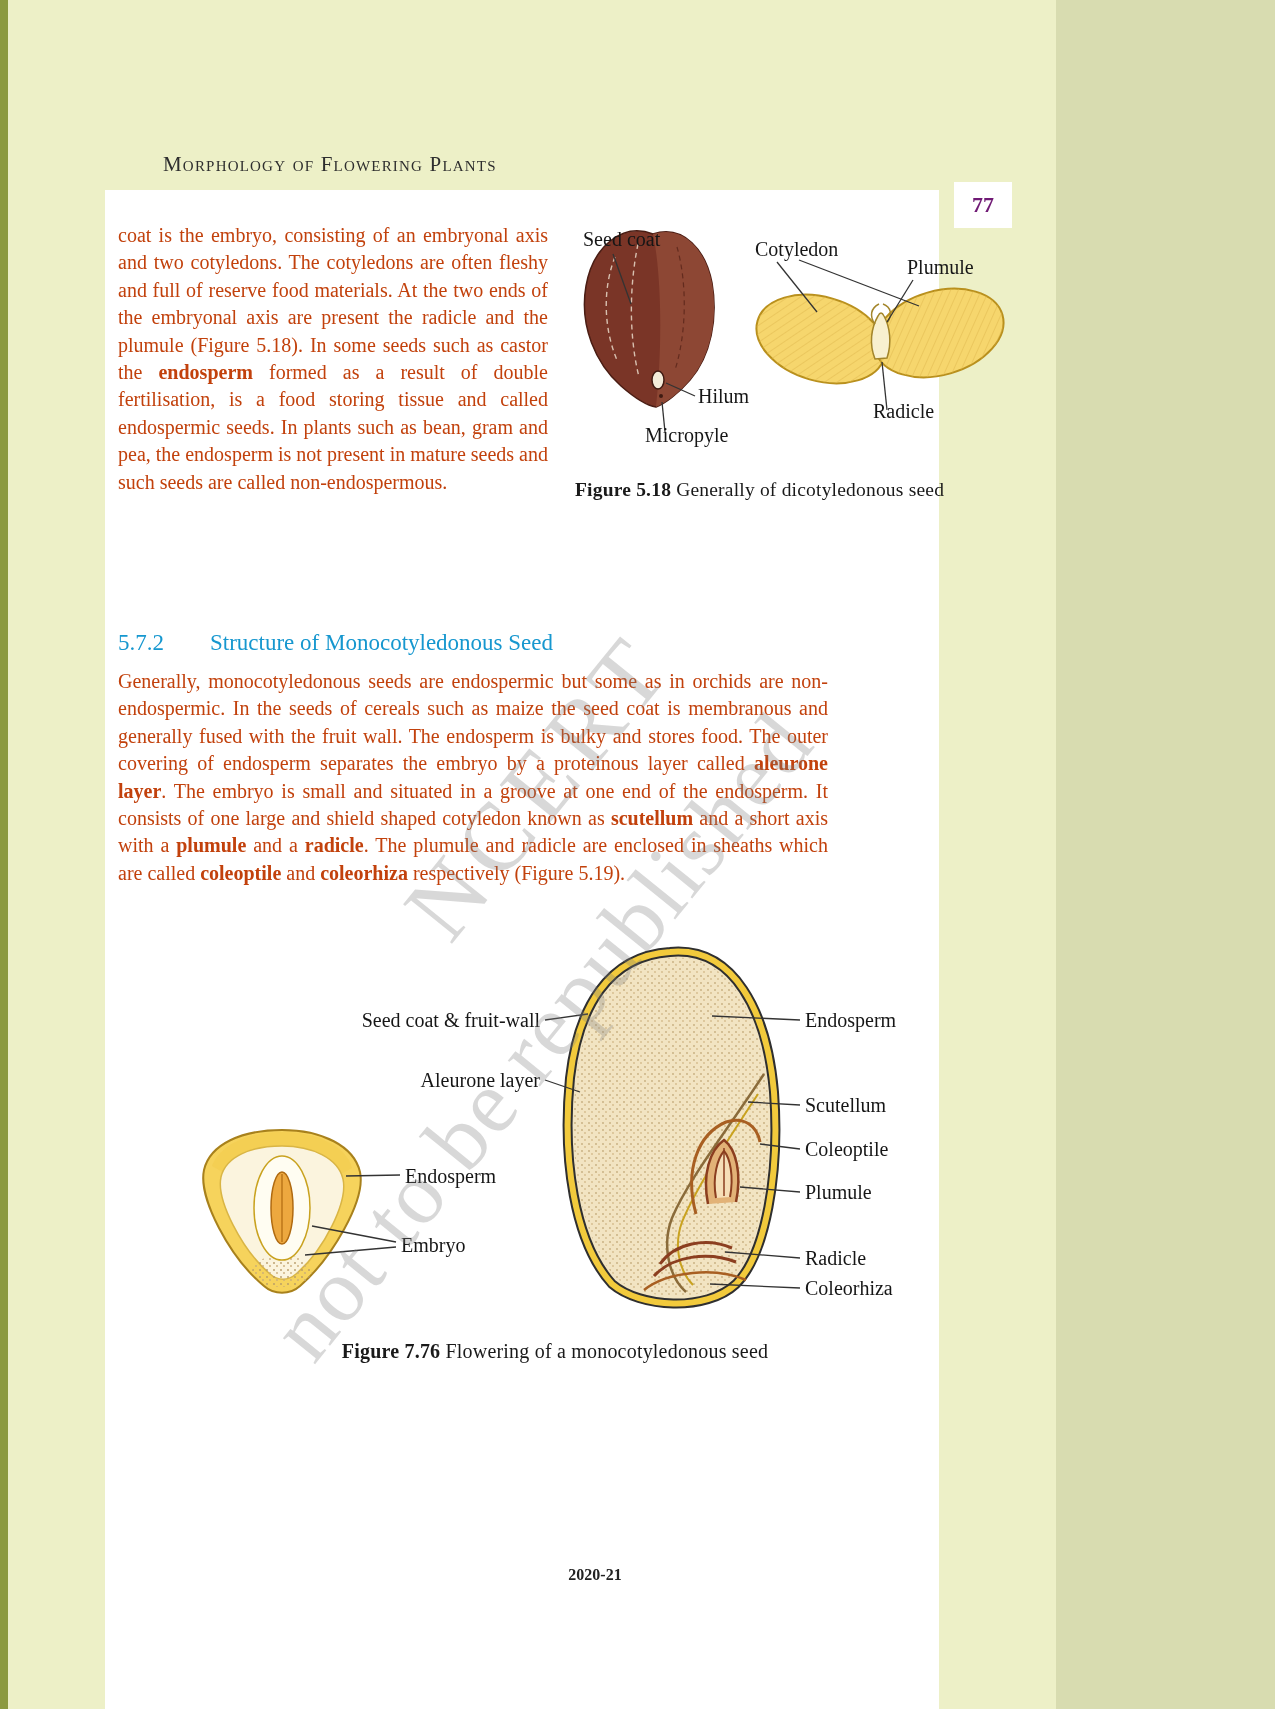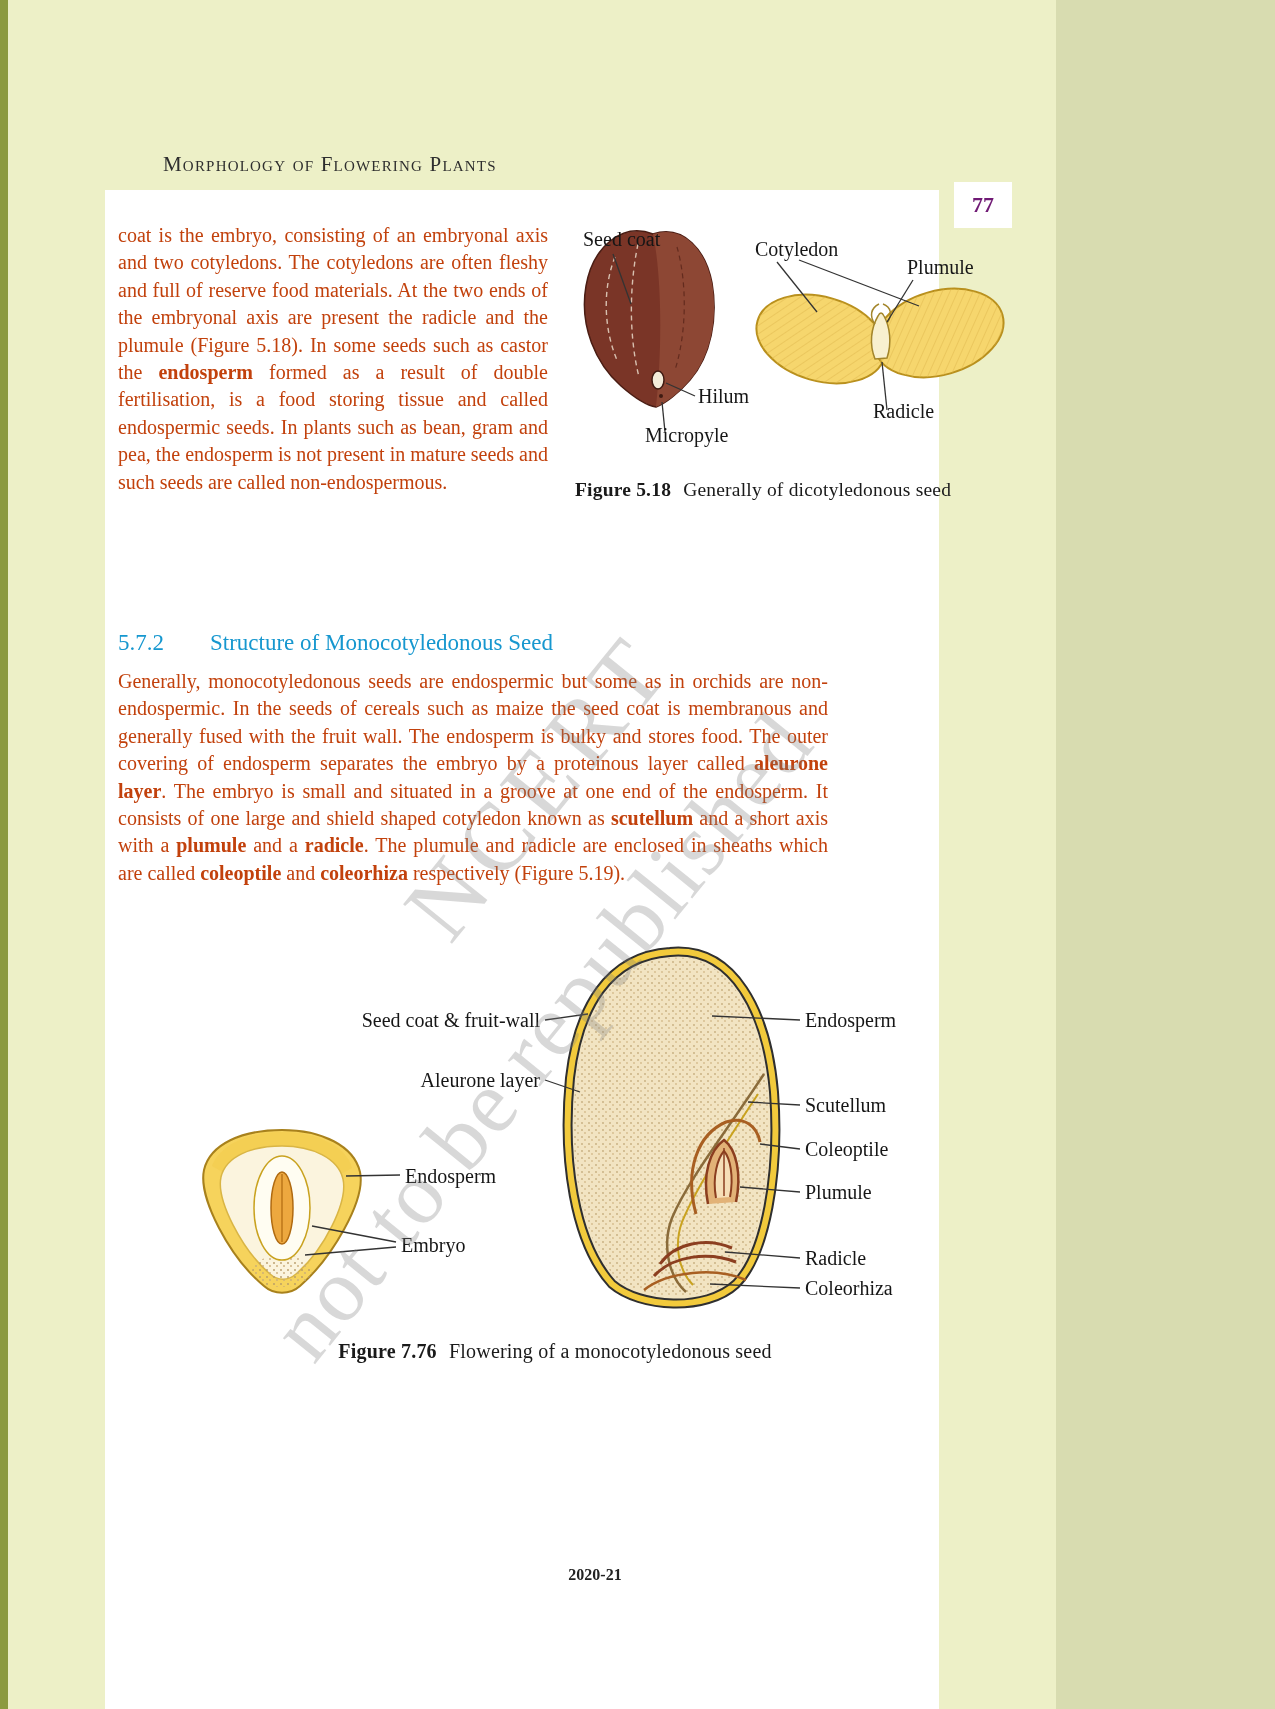--- a/index.html
+++ b/index.html
@@ -35,21 +35,21 @@
     font-size:20px; line-height:27.4px; text-align:justify; color:#c2410c;
   }
   .para1 { left:118px; top:222px; width:430px; }
   .para2 { left:118px; top:668px; width:710px; }
   .section-heading {
     position:absolute; left:118px; top:630px;
     font-size:23px; font-weight:normal; color:#1697cf;
   }
   .section-number { display:inline-block; min-width:92px; }
   .caption { font-size:19.5px; color:#1a1a1a; letter-spacing:0.2px; }
-  .caption b { margin-right:7px; }
+  .caption b { }
   .caption518 { position:absolute; left:575px; top:479px; width:460px; }
   .caption519 { position:absolute; left:90px; top:1340px; width:930px; text-align:center; font-size:20px; }
   .fig518 { position:absolute; left:565px; top:212px; }
   .fig519 { position:absolute; left:160px; top:946px; }
   svg text {
     font-family:"Liberation Serif", serif;
     font-size:20px; fill:#161616;
   }
   .leader { stroke:#333; stroke-width:1.3; fill:none; }
   .footer {

